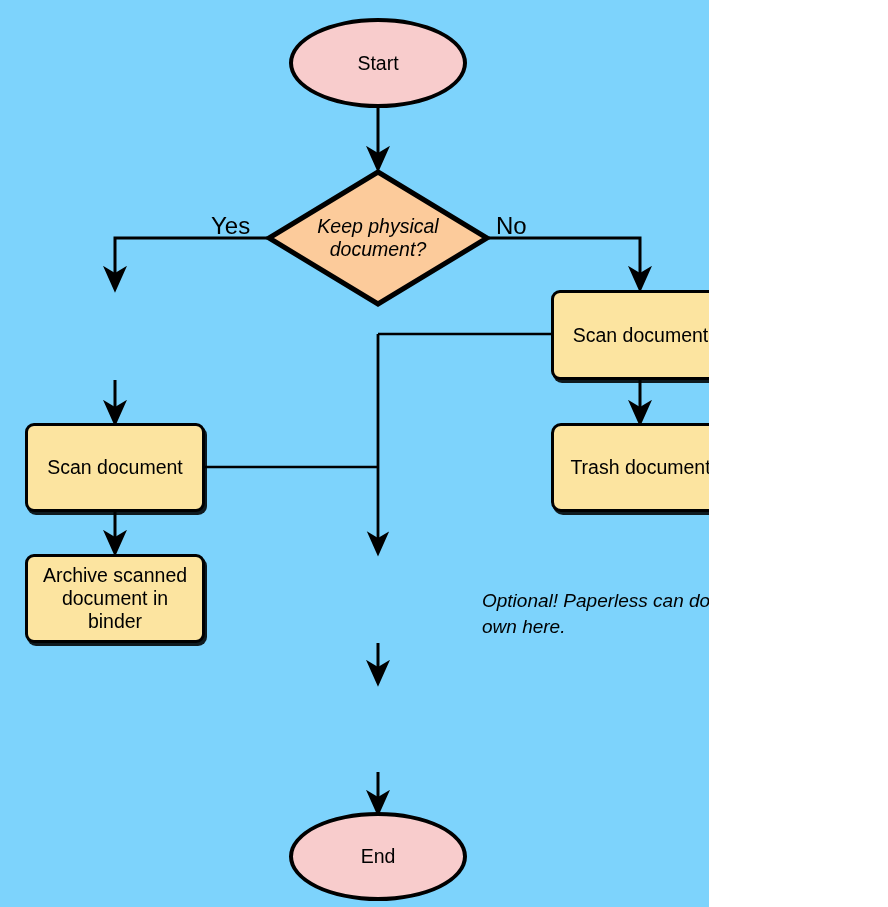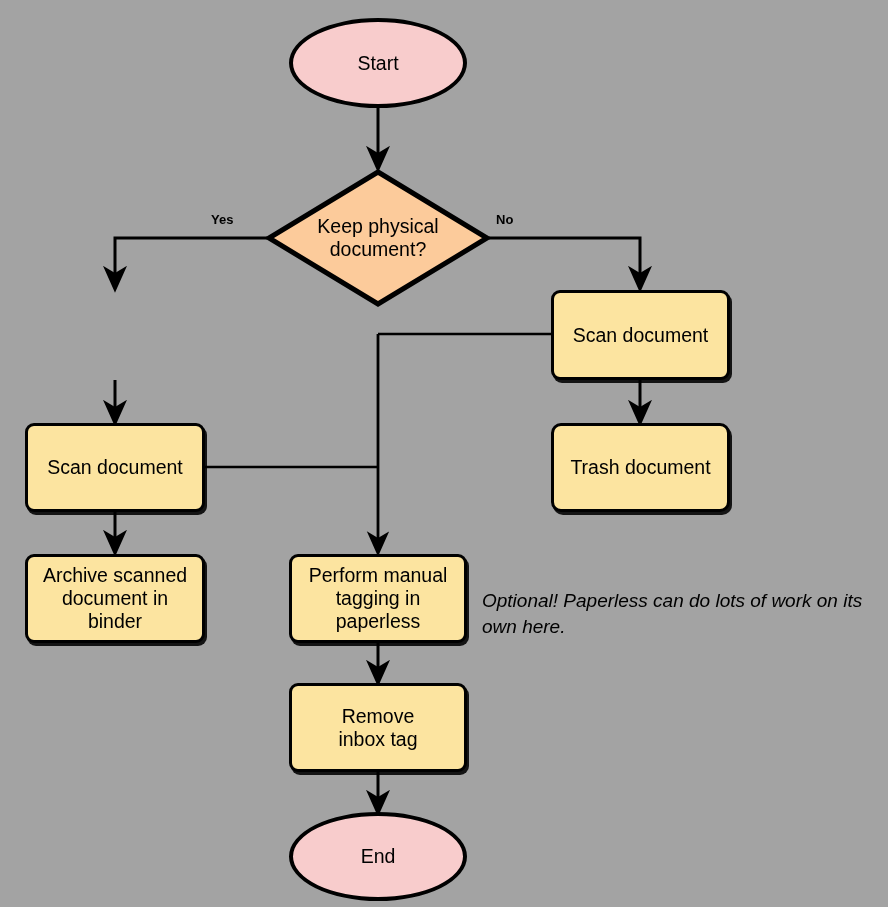--- a/index.html
+++ b/index.html
@@ -5,23 +5,23 @@
   html, body {
     margin: 0;
     padding: 0;
     background: #ffffff;
   }
   body {
     font-family: "Liberation Sans", sans-serif;
   }
   #canvas {
     position: relative;
-    width: 888px;
+    width: 709px;
     height: 907px;
-    background: #a3a3a3;
+    background: #7dd3fc;
     overflow: hidden;
   }
   #edges {
     position: absolute;
     left: 0;
     top: 0;
     width: 888px;
     height: 907px;
   }
   .node {
@@ -60,28 +60,28 @@
     width: 100%;
     height: 100%;
     display: flex;
     align-items: center;
     justify-content: center;
     text-align: center;
     font-size: 19.5px;
     color: #000000;
     line-height: 1.18;
     white-space: pre-line;
+    font-style: italic;
   }
   .edge-label {
     position: absolute;
-    font-size: 13px;
+    font-size: 24px;
     color: #000000;
     z-index: 4;
     white-space: nowrap;
-    font-weight: bold;
   }
   .annotation {
     position: absolute;
     font-size: 19px;
     font-style: italic;
     color: #000000;
     line-height: 1.35;
     z-index: 4;
   }
 </style>
@@ -147,30 +147,21 @@
   </div>
 
   <div class="node proc" style="left:551px; top:290px; width:179px; height:90px;">
     <span>Scan document</span>
   </div>
 
   <div class="node proc" style="left:551px; top:423px; width:179px; height:89px;border-radius:10px;">
     <span>Trash document</span>
   </div>
 
-  <div class="node proc" style="left:289px; top:554px; width:178px; height:89px;">
-    <span>Perform manual
-tagging in
-paperless</span>
-  </div>
 
-  <div class="node proc" style="left:289px; top:683px; width:178px; height:89px;">
-    <span>Remove
-inbox tag</span>
-  </div>
 
   <div class="node terminal" style="left:289px; top:812px; width:178px; height:89px;">
     <span>End</span>
   </div>
 
   <div class="annotation" style="left:482px; top:588px; width:400px;">Optional! Paperless can do lots of work on its own here.</div>
 
 </div>
 
 </body></html>

